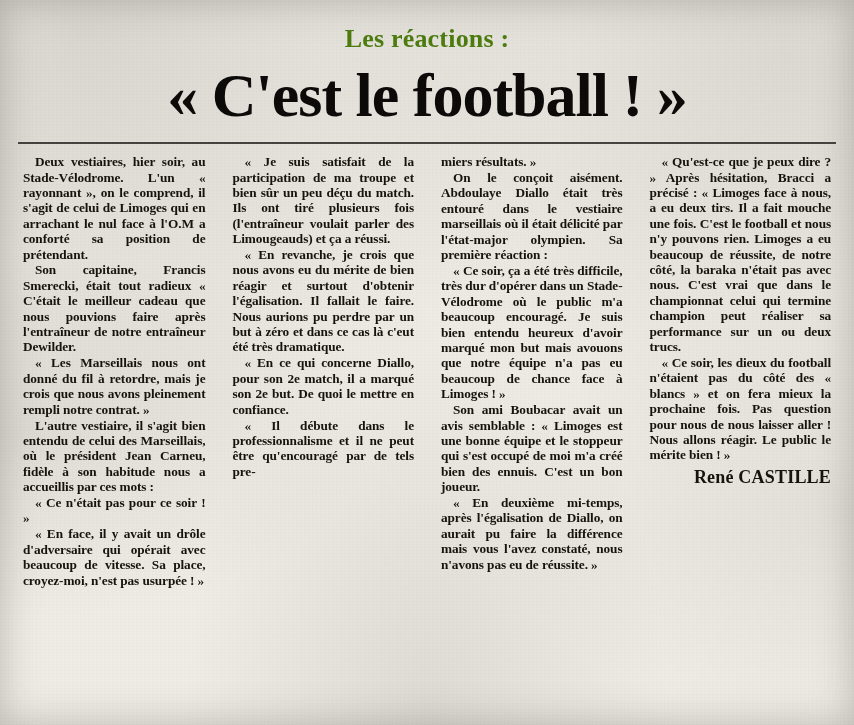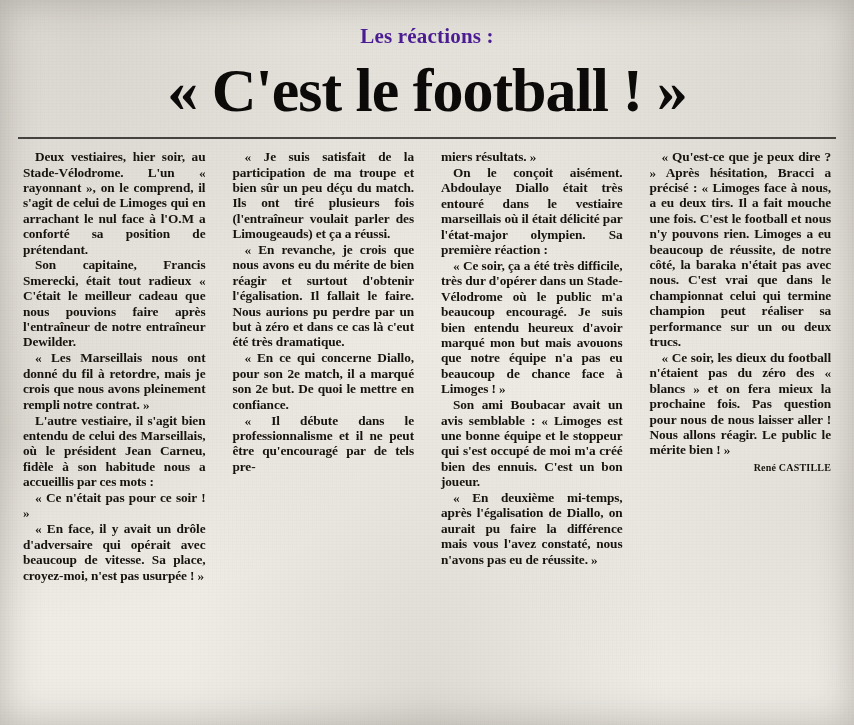--- a/index.html
+++ b/index.html
@@ -32,23 +32,23 @@
   .content {
     position: relative;
     z-index: 2;
   }
 
   
   .kicker {
     text-align: center;
     font-family: "Liberation Serif", serif;
     font-weight: bold;
-    font-size: 21px;
+    font-size: 26px;
     letter-spacing: 0.2px;
-    color: #4c1d95;
+    color: #4d7c0f;
     padding-top: 26px;
     line-height: 1;
   }
   .headline {
     text-align: center;
     font-family: "Liberation Serif", serif;
     font-weight: bold;
     font-size: 62px;
     letter-spacing: -1px;
     color: #0c0b0a;
@@ -93,21 +93,21 @@
     hyphens: auto;
     -webkit-hyphens: auto;
   }
   .col p.indent {
     text-indent: 12px;
   }
   .signature {
     text-align: right;
     font-family: "Liberation Serif", serif;
     font-weight: bold;
-    font-size: 10px;
+    font-size: 18px;
     margin-top: 4px;
     color: #17140f;
     letter-spacing: 0.2px;
   }
   
   #grain {
     position: absolute;
     inset: 0;
     z-index: 5;
     pointer-events: none;
@@ -157,21 +157,21 @@
       <div class="col">
         <p>miers résultats. »</p>
         <p class="indent">On le conçoit aisément. Abdoulaye Diallo était très entouré dans le vestiaire marseillais où il était délicité par l'état-major olympien. Sa première réaction :</p>
         <p class="indent">« Ce soir, ça a été très difficile, très dur d'opérer dans un Stade-Vélodrome où le public m'a beaucoup encouragé. Je suis bien entendu heureux d'avoir marqué mon but mais avouons que notre équipe n'a pas eu beaucoup de chance face à Limoges ! »</p>
         <p class="indent">Son ami Boubacar avait un avis semblable : « Limoges est une bonne équipe et le stoppeur qui s'est occupé de moi m'a créé bien des ennuis. C'est un bon joueur.</p>
         <p class="indent">« En deuxième mi-temps, après l'égalisation de Diallo, on aurait pu faire la différence mais vous l'avez constaté, nous n'avons pas eu de réussite. »</p>
       </div>
 
       <div class="col">
         <p class="indent">« Qu'est-ce que je peux dire ? » Après hésitation, Bracci a précisé : « Limoges face à nous, a eu deux tirs. Il a fait mouche une fois. C'est le football et nous n'y pouvons rien. Limoges a eu beaucoup de réussite, de notre côté, la baraka n'était pas avec nous. C'est vrai que dans le championnat celui qui termine champion peut réaliser sa performance sur un ou deux trucs.</p>
-        <p class="indent">« Ce soir, les dieux du football n'étaient pas du zéro des « blancs » et on fera mieux la prochaine fois. Pas question pour nous de nous laisser aller ! Nous allons réagir. Le public le mérite bien ! »</p>
+        <p class="indent">« Ce soir, les dieux du football n'étaient pas du côté des « blancs » et on fera mieux la prochaine fois. Pas question pour nous de nous laisser aller ! Nous allons réagir. Le public le mérite bien ! »</p>
         <div class="signature">René CASTILLE</div>
       </div>
 
     </div>
   </div>
 
   <div class="edge-shadow"></div>
   <div id="grain"></div>
 </div>
 

